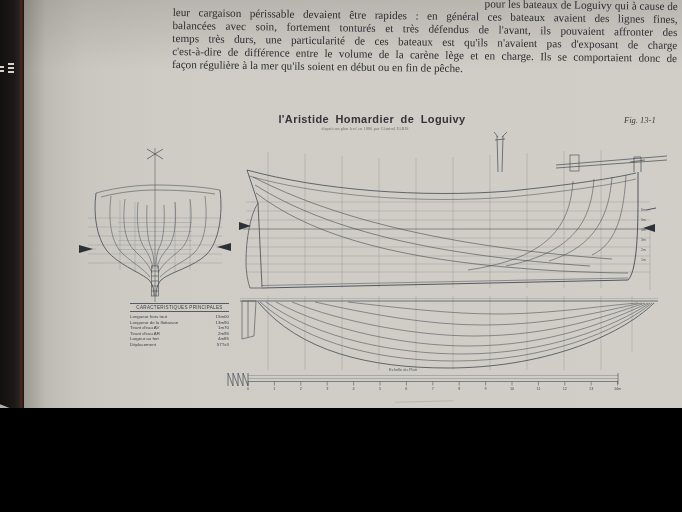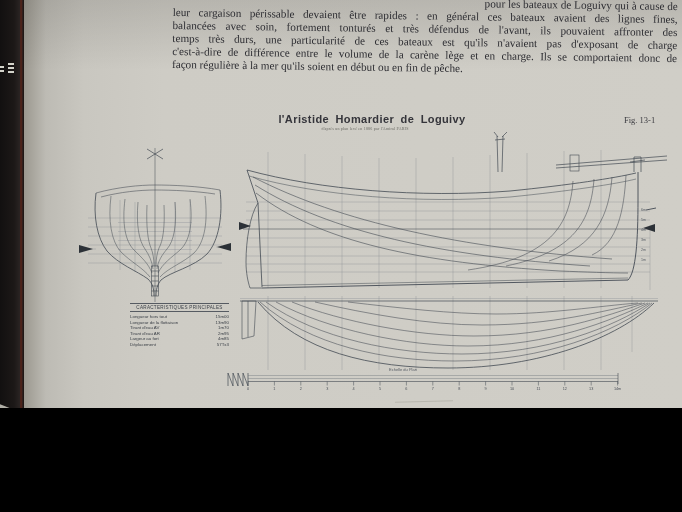--- a/index.html
+++ b/index.html
@@ -29,21 +29,21 @@
   .para-line{white-space:nowrap;text-align:justify;text-align-last:justify;overflow:hidden;}
   .para-line0{text-align:right;text-align-last:right;}
   .para-last{text-align:left;text-align-last:left;}
 
   
   .figure-title{position:absolute;left:241px;top:113px;width:200px;text-align:center;
      font-family:"Liberation Sans",sans-serif;font-weight:bold;font-size:11px;
      letter-spacing:.4px;word-spacing:3px;color:#34343a;padding-left:7px;}
   .figure-subtitle{position:absolute;left:241px;top:126px;width:200px;text-align:center;
      font-size:4px;color:#686862;letter-spacing:.2px;}
-  .figure-number{position:absolute;left:600px;top:115px;font-size:8.5px;color:#3b3b40;}
+  .figure-number{position:absolute;left:600px;top:115px;font-size:8.5px;color:#3b3b40;font-style:italic;}
 
   
   .char-table{position:absolute;left:106px;top:303px;width:99px;color:#3c4148;
               font-family:"Liberation Sans",sans-serif;}
   .char-title{font-size:4.6px;letter-spacing:.3px;text-align:center;
               border-top:.5px solid #565b62;border-bottom:.5px solid #565b62;
               padding:1px 0;margin-bottom:2px;}
   .char-row{display:flex;justify-content:space-between;font-size:4.4px;line-height:5.6px;}
 
   .page-number{position:absolute;left:137px;top:423px;font-size:10.5px;color:#3e3e42;letter-spacing:.5px;margin-top:16px;}

